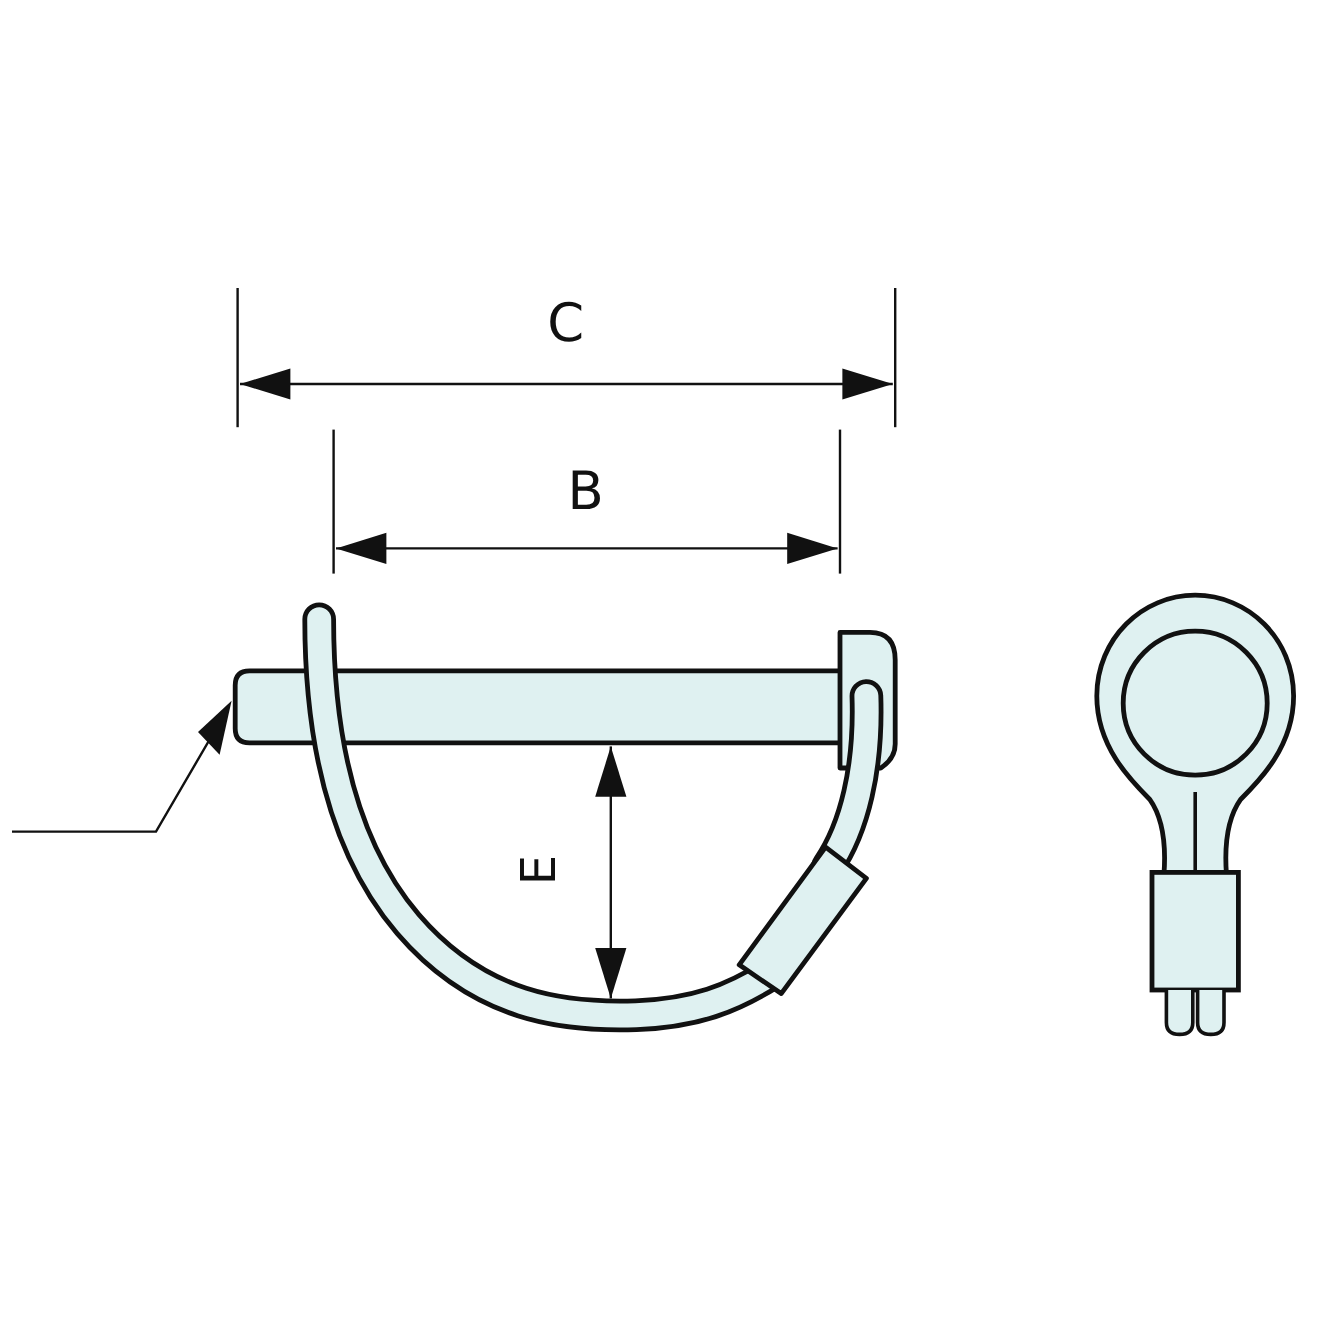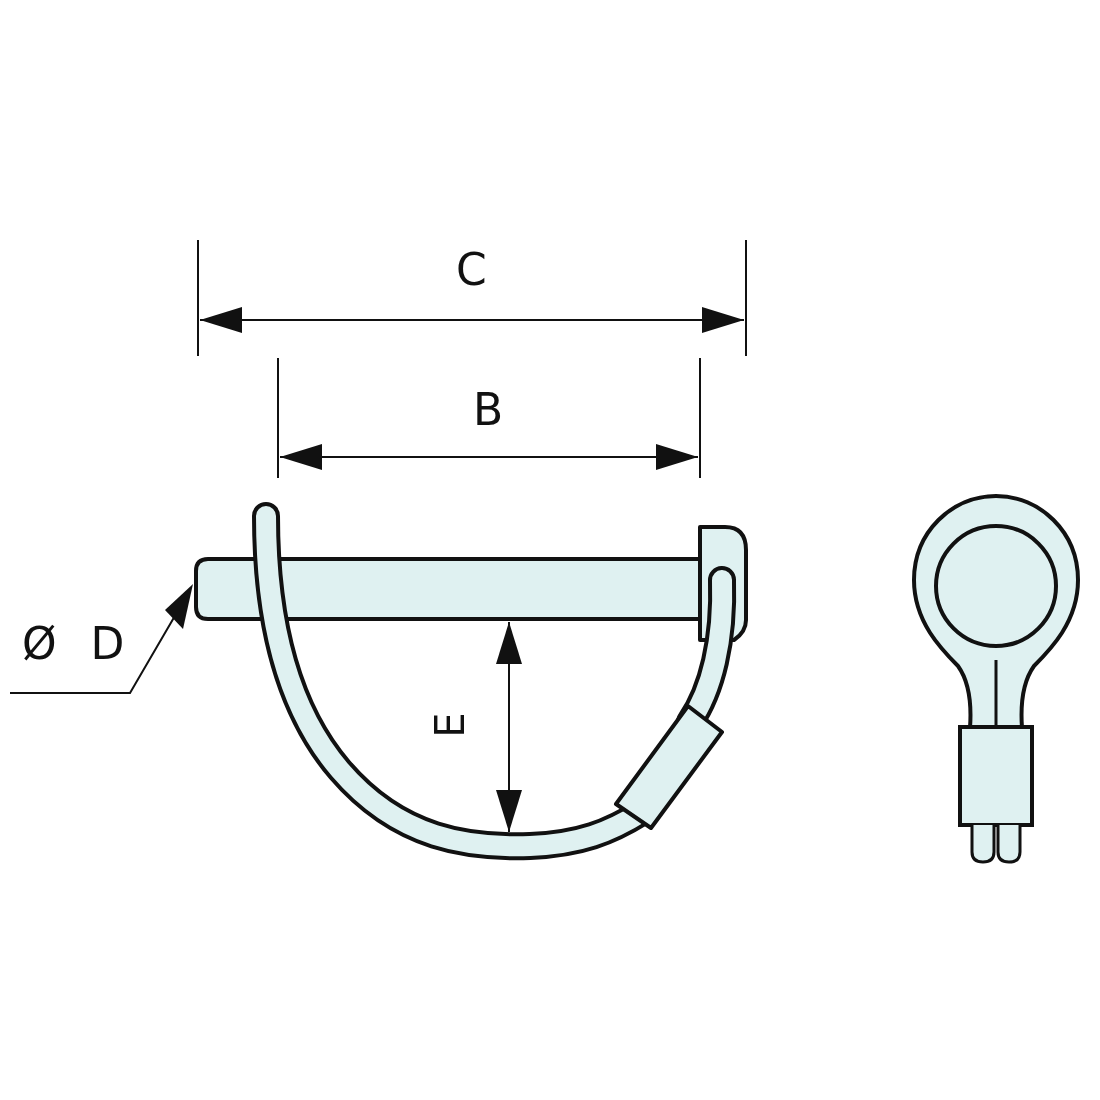--- a/index.html
+++ b/index.html
@@ -74,15 +74,14 @@
       <line x1="996" y1="660" x2="996" y2="728" stroke="#111" stroke-width="3"></line>
       <circle cx="996" cy="586" r="60" fill="#dff1f1" stroke="#111" stroke-width="4"></circle>
       <rect x="960" y="727" width="72" height="98" fill="#dff1f1" stroke="#111" stroke-width="4"></rect>
       <path d="M972,825 L972,852 Q972,862 983,862 Q994,862 994,852 L994,825" fill="#dff1f1" stroke="#111" stroke-width="3"></path>
       <path d="M998,825 L998,852 Q998,862 1009,862 Q1020,862 1020,852 L1020,825" fill="#dff1f1" stroke="#111" stroke-width="3"></path>
     </g>
   </svg>
 
   <div id="lbl-c" class="lbl">C</div>
   <div id="lbl-b" class="lbl">B</div>
-  <div id="lbl-d" class="lbl">Ø D</div>
   <div id="lbl-e" class="lbl">E</div>
 </div>
 
 </body></html>

